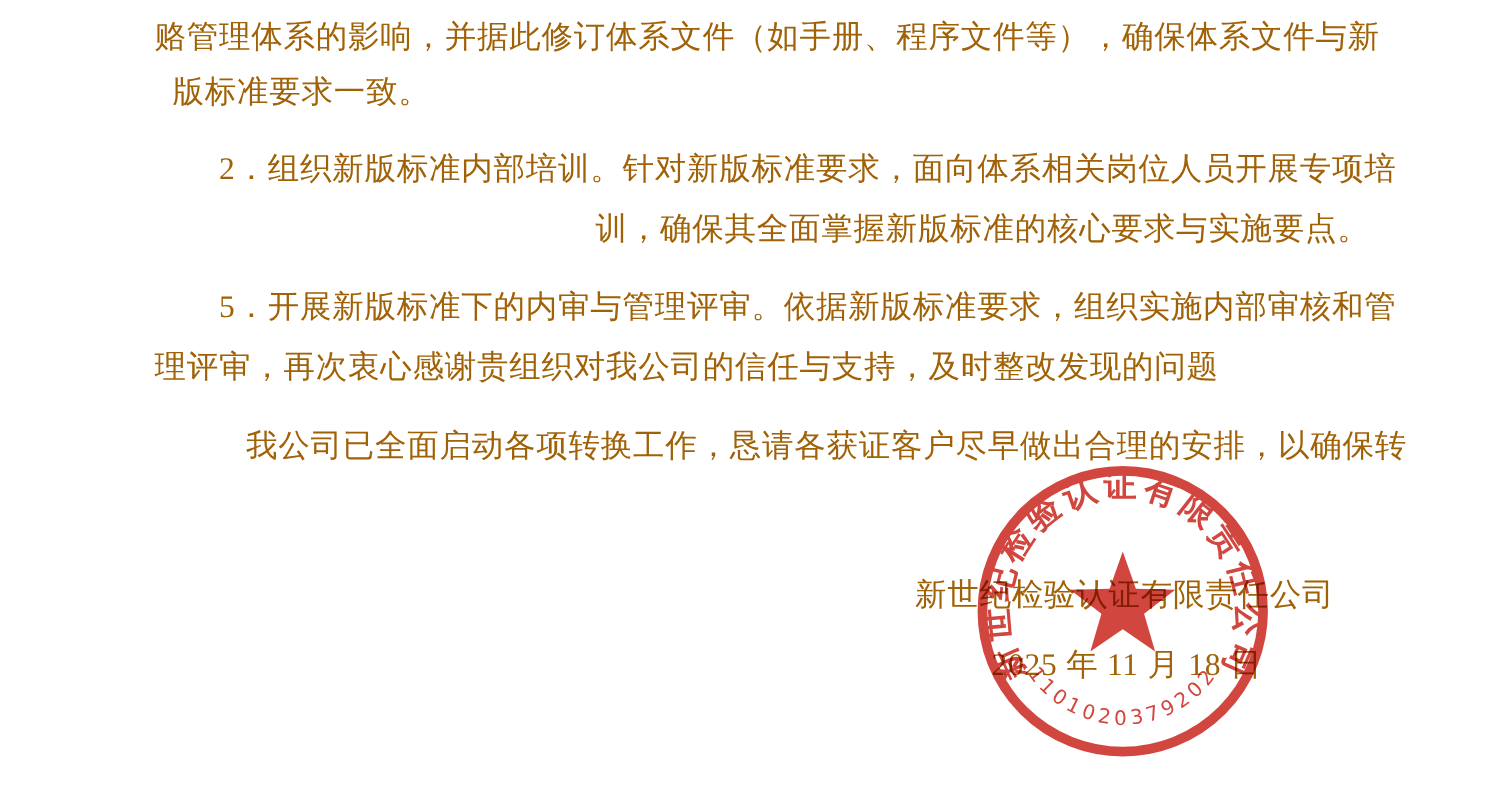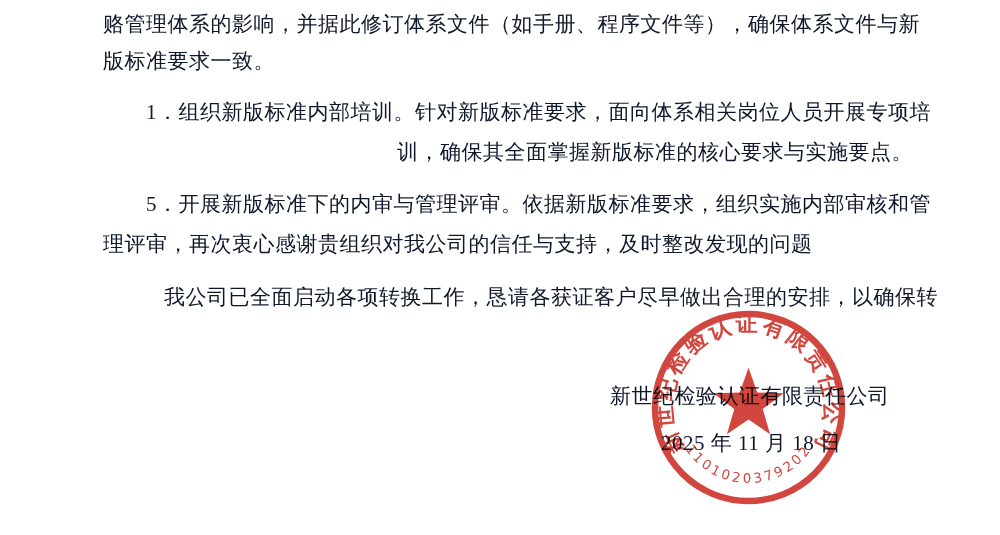--- a/index.html
+++ b/index.html
@@ -7,34 +7,34 @@
     padding: 0;
     background: #ffffff;
   }
   .page {
     position: relative;
     width: 1000px;
     height: 535px;
     background: #ffffff;
     overflow: hidden;
     font-family: "Liberation Serif", "DejaVu Serif", serif;
-    color: #0f172a;
+    color: #a16207;
   }
   .line {
     position: absolute;
     left: 103px;
     width: 810px;
     font-size: 21px;
     line-height: 28px;
     white-space: nowrap;
     letter-spacing: 0.5px;
   }
   .line.indent { padding-left: 43px; }
   .l0 { top: 10px; }
-  .l1 { top: 47px; }
+  .l1 { top: 47px; margin-left: 12px; }
   .l2 { top: 98px; }
   .l3 { top: 138px; text-align: right; }
   .l4 { top: 190px; }
   .l5 { top: 230px; }
   .l6 { top: 283px; text-align: center; }
   .l7 { top: 320px; }
   .signature {
     position: absolute;
     left: 610px;
     top: 382px;
@@ -72,21 +72,21 @@
     letter-spacing: 3px;
   }
 </style>
 </head>
 <body>
 
 <div class="page">
 
   <div class="line l0">赂管理体系的影响，并据此修订体系文件（如手册、程序文件等），确保体系文件与新</div>
   <div class="line l1">版标准要求一致。</div>
-  <div class="line l2 indent">1．组织新版标准内部培训。针对新版标准要求，面向体系相关岗位人员开展专项培</div>
+  <div class="line l2 indent">2．组织新版标准内部培训。针对新版标准要求，面向体系相关岗位人员开展专项培</div>
   <div class="line l3">训，确保其全面掌握新版标准的核心要求与实施要点。</div>
   <div class="line l4 indent">5．开展新版标准下的内审与管理评审。依据新版标准要求，组织实施内部审核和管</div>
   <div class="line l5">理评审，再次衷心感谢贵组织对我公司的信任与支持，及时整改发现的问题</div>
   <div class="line l6 indent">我公司已全面启动各项转换工作，恳请各获证客户尽早做出合理的安排，以确保转</div>
 
   <div class="signature">新世纪检验认证有限责任公司</div>
   <div class="date">2025 年 11 月 18 日</div>
 
   <svg class="stamp" viewBox="0 0 200 200" xmlns="http://www.w3.org/2000/svg">
     <circle cx="100" cy="100" r="94" fill="none" stroke-width="6.5" stroke="#cb2d24"></circle>

